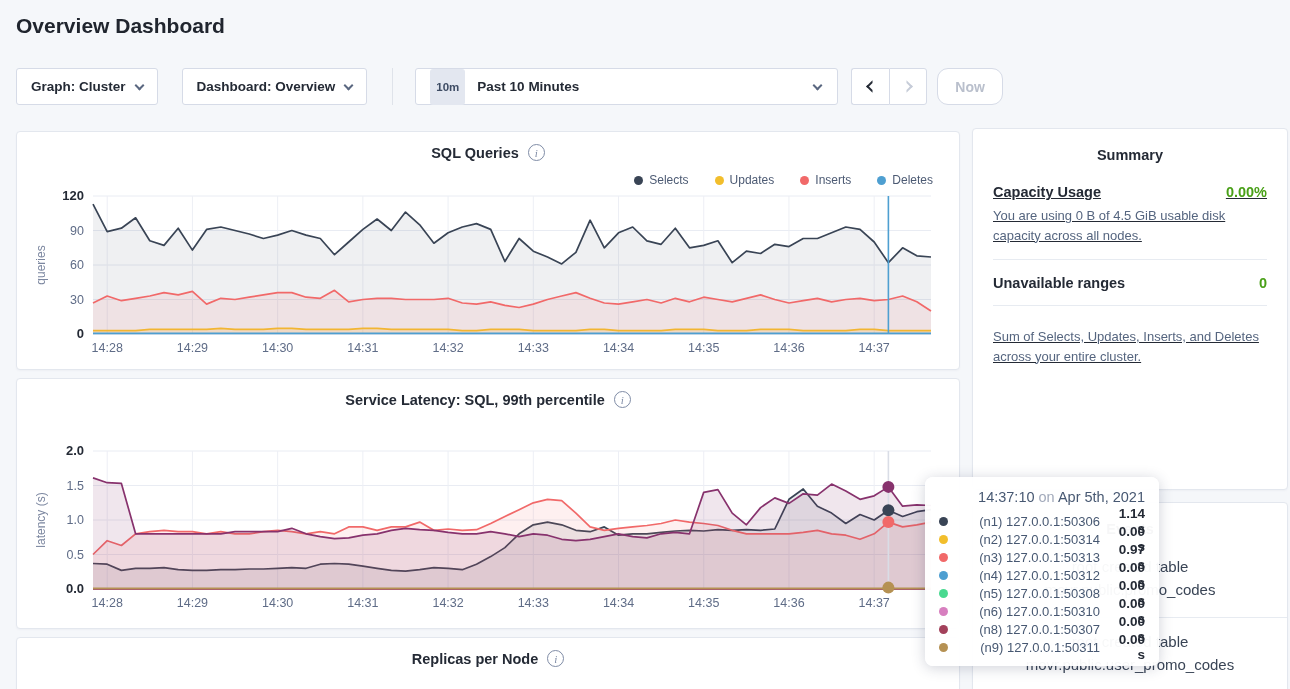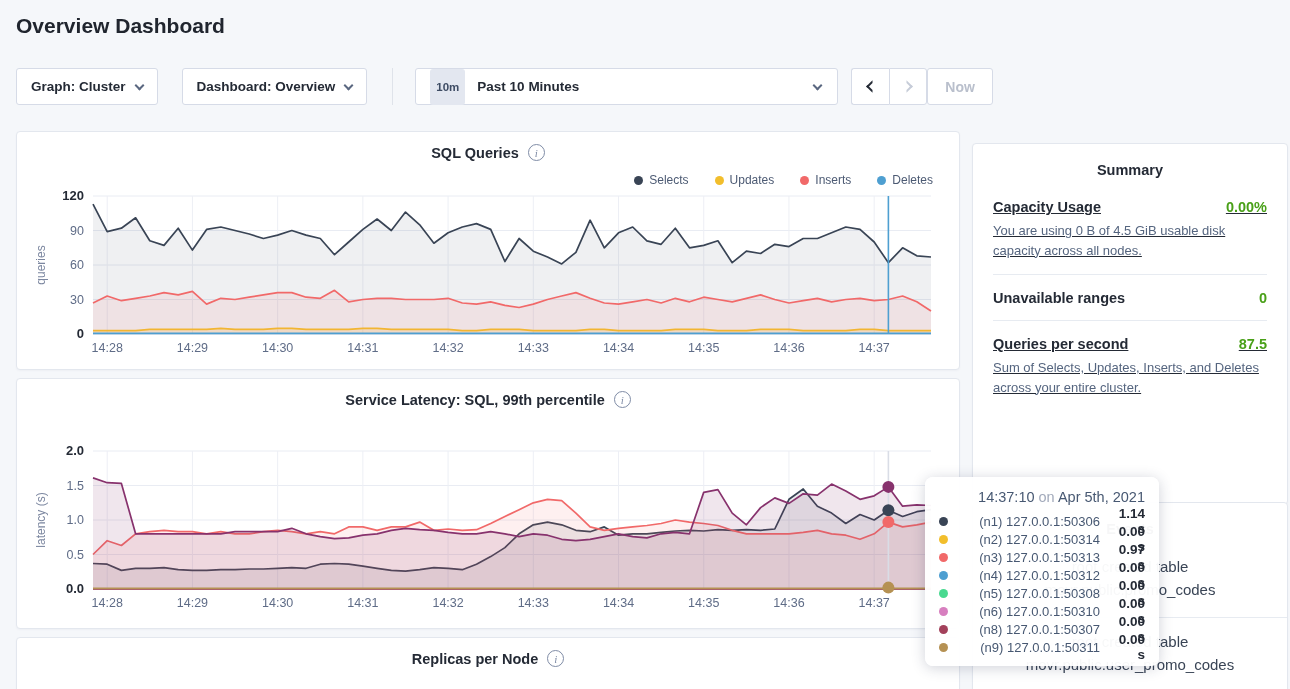--- a/index.html
+++ b/index.html
@@ -20,29 +20,29 @@
   .tp-badge { background:#e3e7f0; color:#3e4c64; font-size:11.5px; font-weight:700;
               padding:12px 6px; border-radius:3px; }
   .tp-chev { position:absolute; right:16px; }
   .pager { display:flex; margin-left:13px; }
   .pager .btn { width:38px; justify-content:center; border-radius:0; }
   .pager .btn:first-child { border-radius:3px 0 0 3px; border-right:none; }
   .pager .btn:last-child { border-radius:0 3px 3px 0; }
   .chev-big { width:9px; height:9px; border-width:2.5px; border-style:solid; border-color:transparent; }
   .chev-left  { border-right-color:#242a35; border-bottom-color:#242a35; transform:rotate(135deg); margin-left:4px; }
   .chev-right { border-right-color:#c6ccd8; border-bottom-color:#c6ccd8; transform:rotate(-45deg); margin-right:4px; }
-  .now-btn { padding:0 17px; color:#b9bfcc; font-size:14px; }
+  .now-btn { margin-left:10px; padding:0 17px; color:#b9bfcc; font-size:14px;border-radius:11px; }
 
   
   .card { position:absolute; background:#fff; border:1px solid #e3e7ee; border-radius:4px;
           box-shadow:0 1px 2px rgba(50,60,90,.04); }
   #card-sql { left:16px; top:131px; width:944px; height:239px; }
   #card-lat { left:16px; top:378px; width:944px; height:251px; }
   #card-rep { left:16px; top:637px; width:944px; height:120px; }
-  #card-summary { left:972px; top:143px; width:316px; height:362px; }
+  #card-summary { left:972px; top:128px; width:316px; height:362px; }
   #card-events  { left:972px; top:502px; width:316px; height:250px; }
 
   .chart-header { position:absolute; left:0; right:0; top:12px; display:flex; justify-content:center;
                   align-items:center; gap:9px; }
   .chart-title { font-size:14.5px; font-weight:700; color:#242a35; }
   .info-icon { width:17px; height:17px; border:1px solid #7f8ca6; border-radius:50%; color:#7f8ca6;
                font-family:"Liberation Serif", serif; font-style:italic; font-size:11px; display:flex;
                align-items:center; justify-content:center; cursor:pointer; }
   .legend { position:absolute; right:26px; top:41px; display:flex; gap:26px; }
   .legend-item { display:flex; align-items:center; gap:6px; font-size:12px; color:#4c5a73; cursor:pointer; }
@@ -243,24 +243,20 @@
           <span class="srow-label">Capacity Usage</span>
           <span class="srow-value">0.00%</span>
         </div>
         <p class="srow-desc">You are using 0 B of 4.5 GiB usable disk capacity across all nodes.</p>
       </div>
       <div class="srow">
         <span class="srow-label">Unavailable ranges</span>
         <span class="srow-value">0</span>
       </div>
       <div class="srow with-desc">
-        <div class="top">
-          <span class="srow-label">Queries per second</span>
-          <span class="srow-value">87.5</span>
-        </div>
         <p class="srow-desc">Sum of Selects, Updates, Inserts, and Deletes across your entire cluster.</p>
       </div>
     </div>
   </div>
 
   <div class="card" id="card-events">
     <div class="panel-heading">Events</div>
     <div id="events-list">
         <div class="event-item">
           <div>root created table</div>

